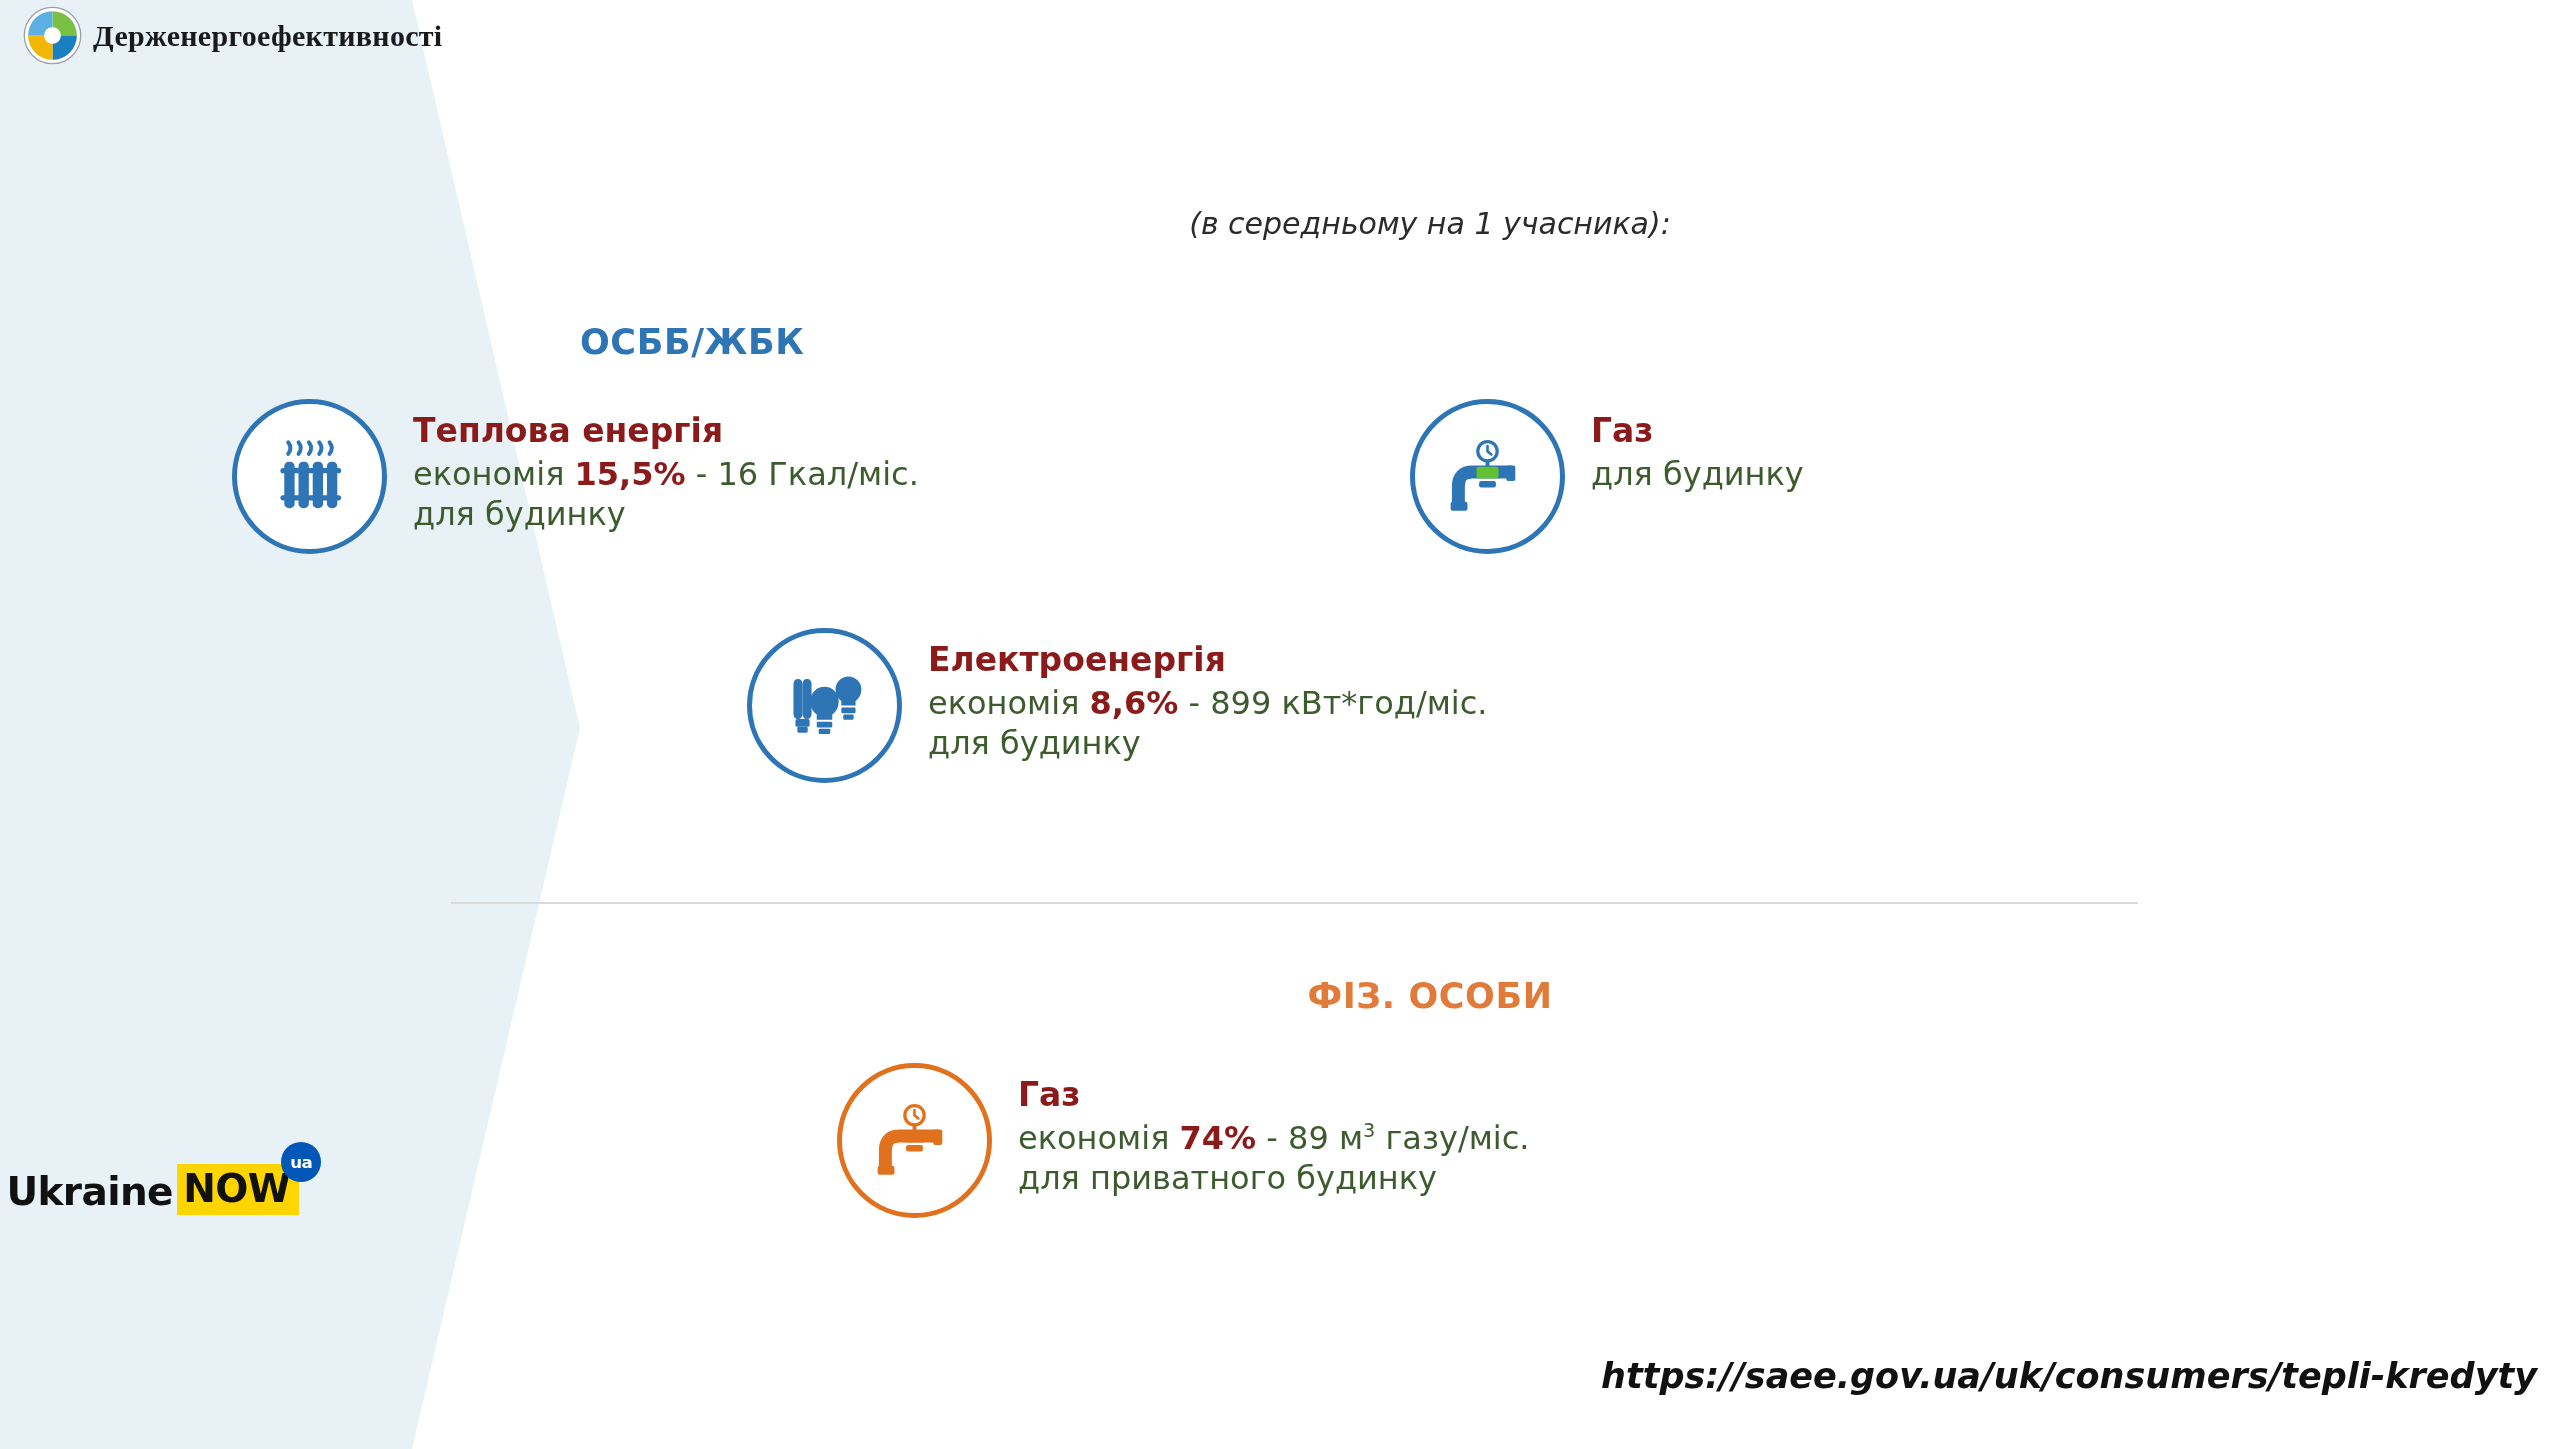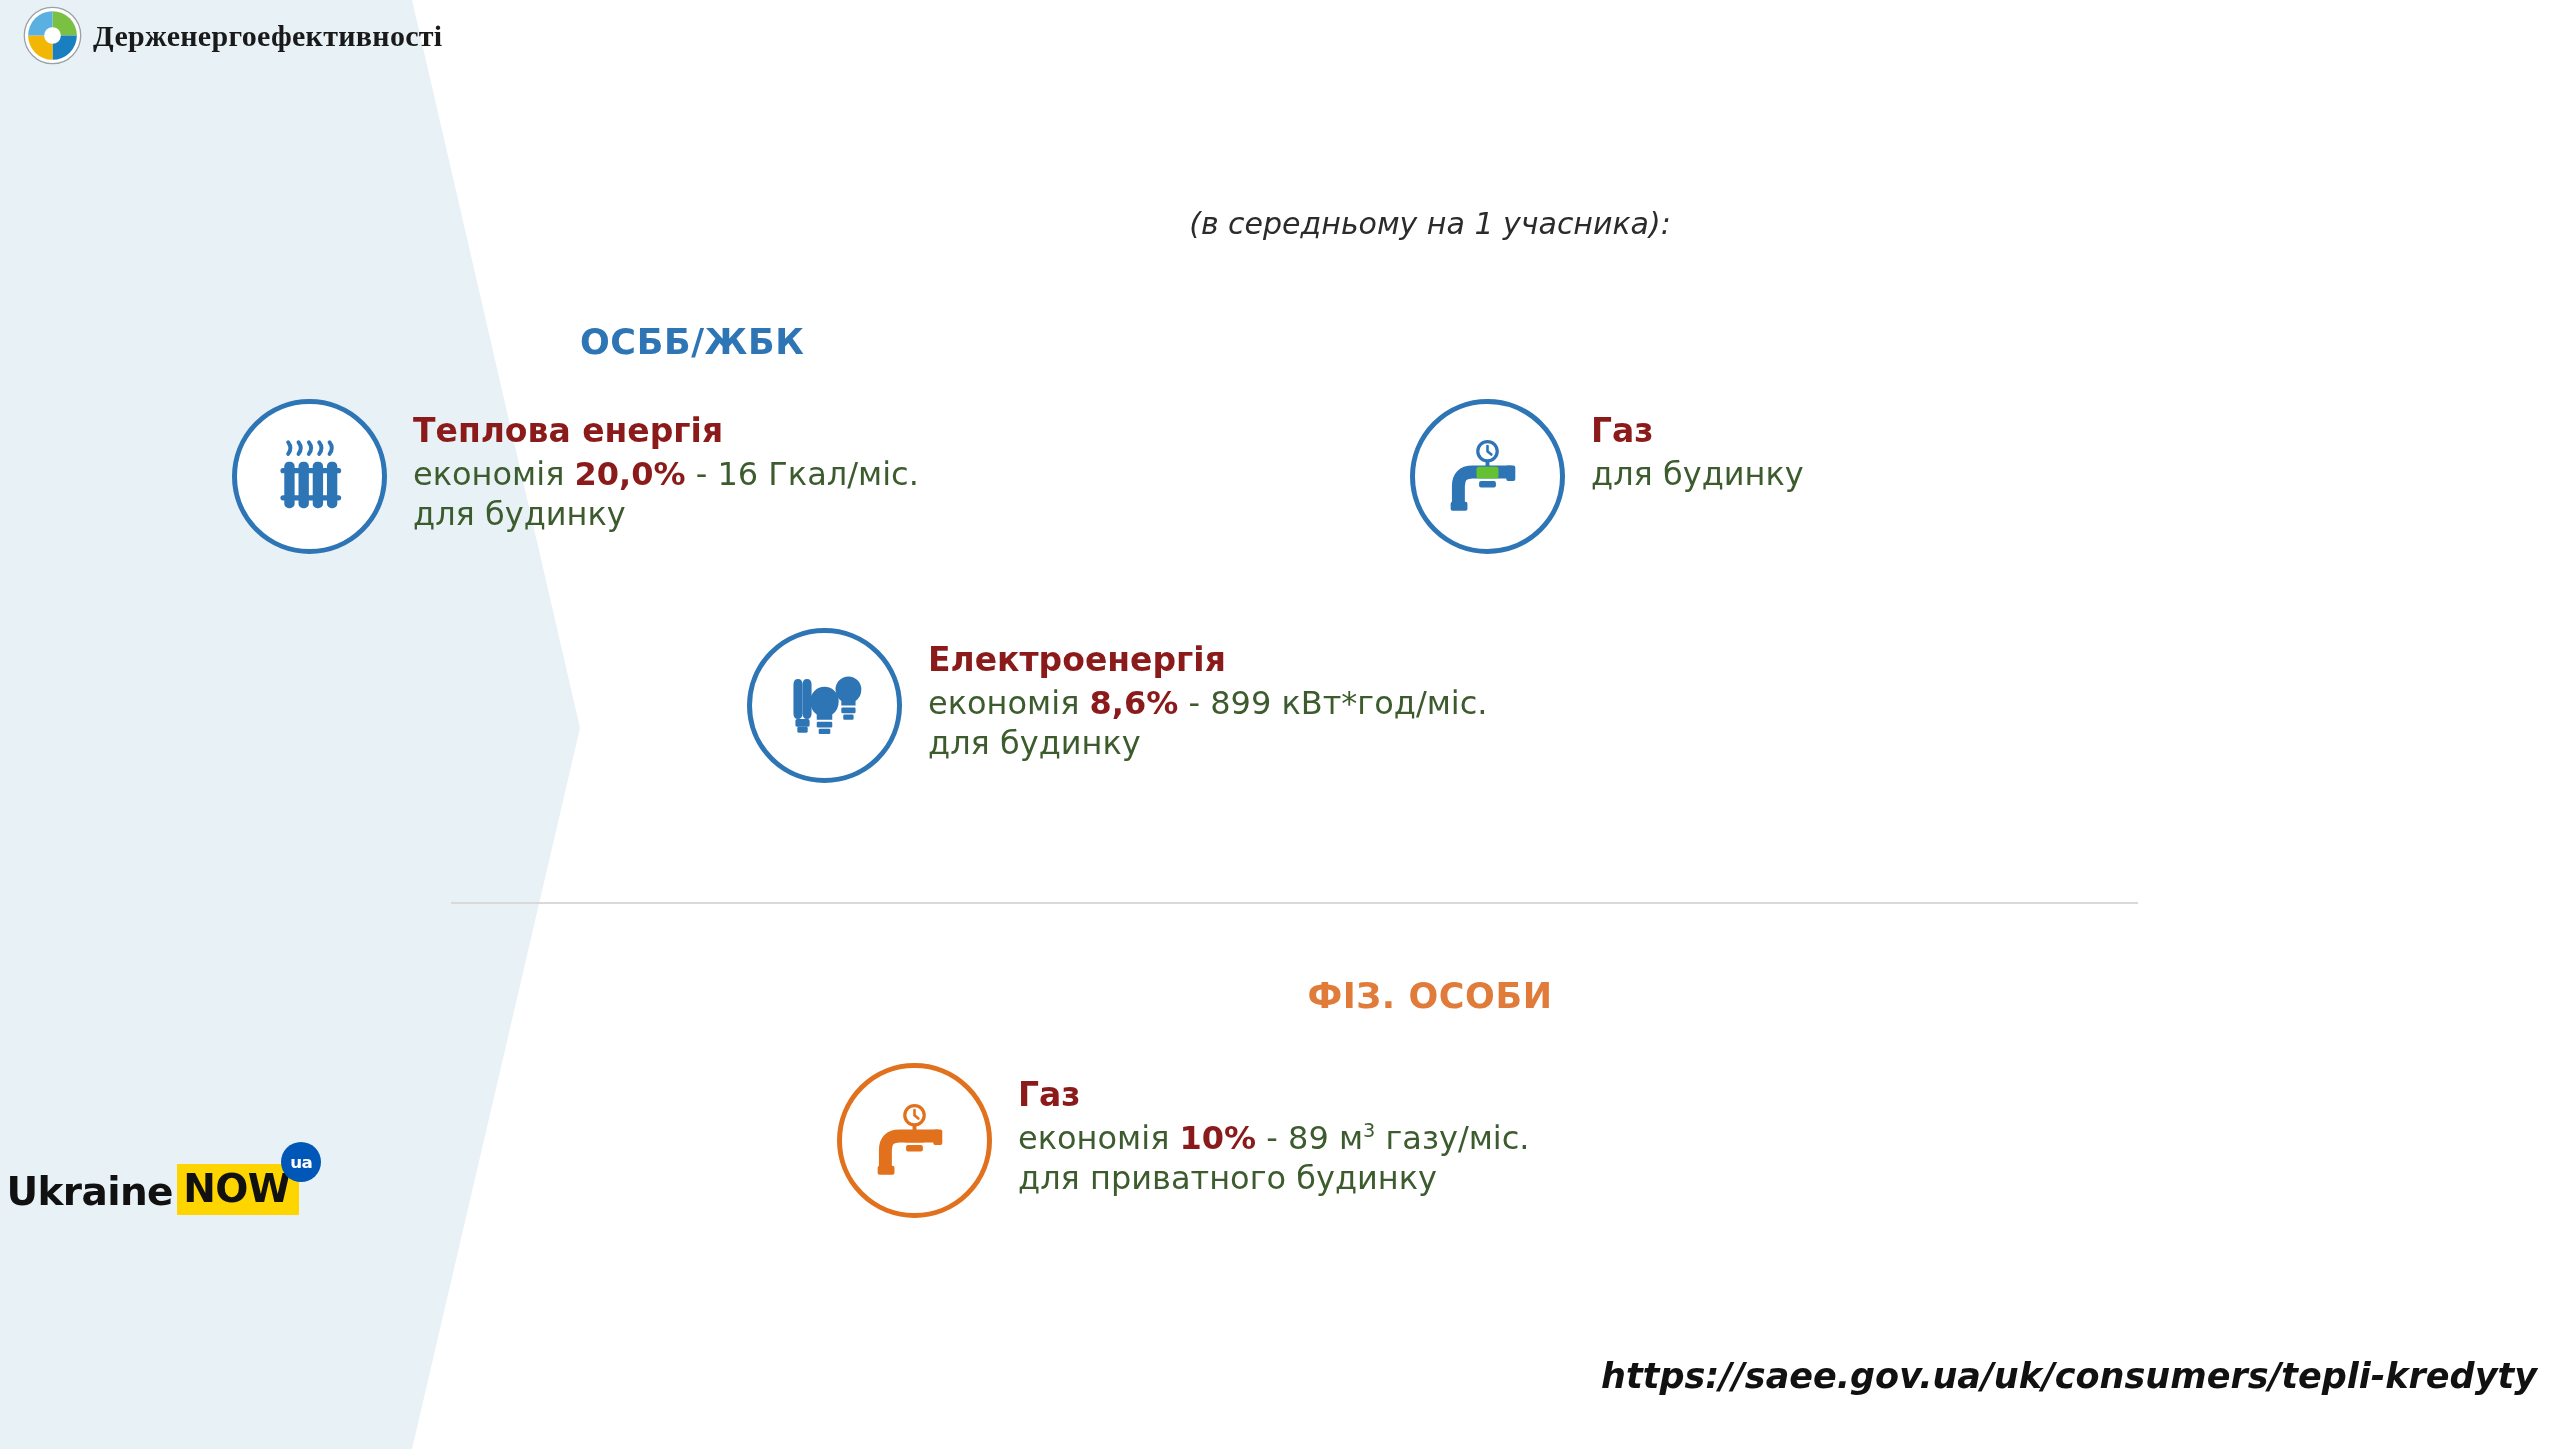--- a/index.html
+++ b/index.html
@@ -239,21 +239,21 @@
           <rect x="58" y="52" width="16" height="72" rx="7"></rect>
           <rect x="80" y="52" width="16" height="72" rx="7"></rect>
           <rect x="102" y="52" width="16" height="72" rx="7"></rect>
           <rect x="30" y="62" width="94" height="8" rx="4"></rect>
           <rect x="30" y="104" width="94" height="8" rx="4"></rect>
         </g>
       </svg>
     </span>
     <span class="item-text">
       <span class="item-title" style="display:block">Теплова енергія</span>
-      <span class="item-line" style="display:block"><span>економія </span><b>20,0%</b><span class="dim"> - 16 Гкал/міс.</span></span>
+      <span class="item-line" style="display:block"><span>економія </span><b>15,5%</b><span class="dim"> - 16 Гкал/міс.</span></span>
       <span class="item-line" style="display:block">для будинку</span>
     </span>
   </div>
 
   <div class="item item-gas">
     <span class="icon-circle">
       <svg width="97" height="97" viewBox="0 0 150 150">
         <circle cx="75" cy="36" r="15" fill="none" stroke="#2e75b6" stroke-width="5"></circle>
         <path d="M75 28 v8 l6 5" stroke="#2e75b6" stroke-width="4" fill="none" stroke-linecap="round"></path>
         <path d="M75 51 v14" stroke="#2e75b6" stroke-width="6"></path>
@@ -310,21 +310,21 @@
         <path d="M75 51 v14" stroke="#e2711d" stroke-width="6"></path>
         <path d="M30 118 v-28 q0-22 22-22 h60" fill="none" stroke="#e2711d" stroke-width="20" stroke-linecap="butt"></path>
         <rect x="18" y="114" width="26" height="14" rx="3" fill="#e2711d"></rect>
         <rect x="104" y="58" width="14" height="24" rx="3" fill="#e2711d"></rect>
         <rect x="58" y="60" width="34" height="18" rx="4" fill="#e2711d"></rect>
         <rect x="62" y="82" width="26" height="10" rx="3" fill="#e2711d"></rect>
       </svg>
     </span>
     <span class="item-text">
       <span class="item-title" style="display:block">Газ</span>
-      <span class="item-line" style="display:block"><span>економія </span><b>10%</b><span class="dim"> - 89 м</span><span class="sup dim">3</span><span class="dim"> газу/міс.</span></span>
+      <span class="item-line" style="display:block"><span>економія </span><b>74%</b><span class="dim"> - 89 м</span><span class="sup dim">3</span><span class="dim"> газу/міс.</span></span>
       <span class="item-line" style="display:block">для приватного будинку</span>
     </span>
   </div>
 
   <div class="url">https://saee.gov.ua/uk/consumers/tepli-kredyty</div>
 
   <div class="ukraine-now">
     <span class="un-word">Ukraine</span>
     <span class="un-now">
       <span>NOW</span>

